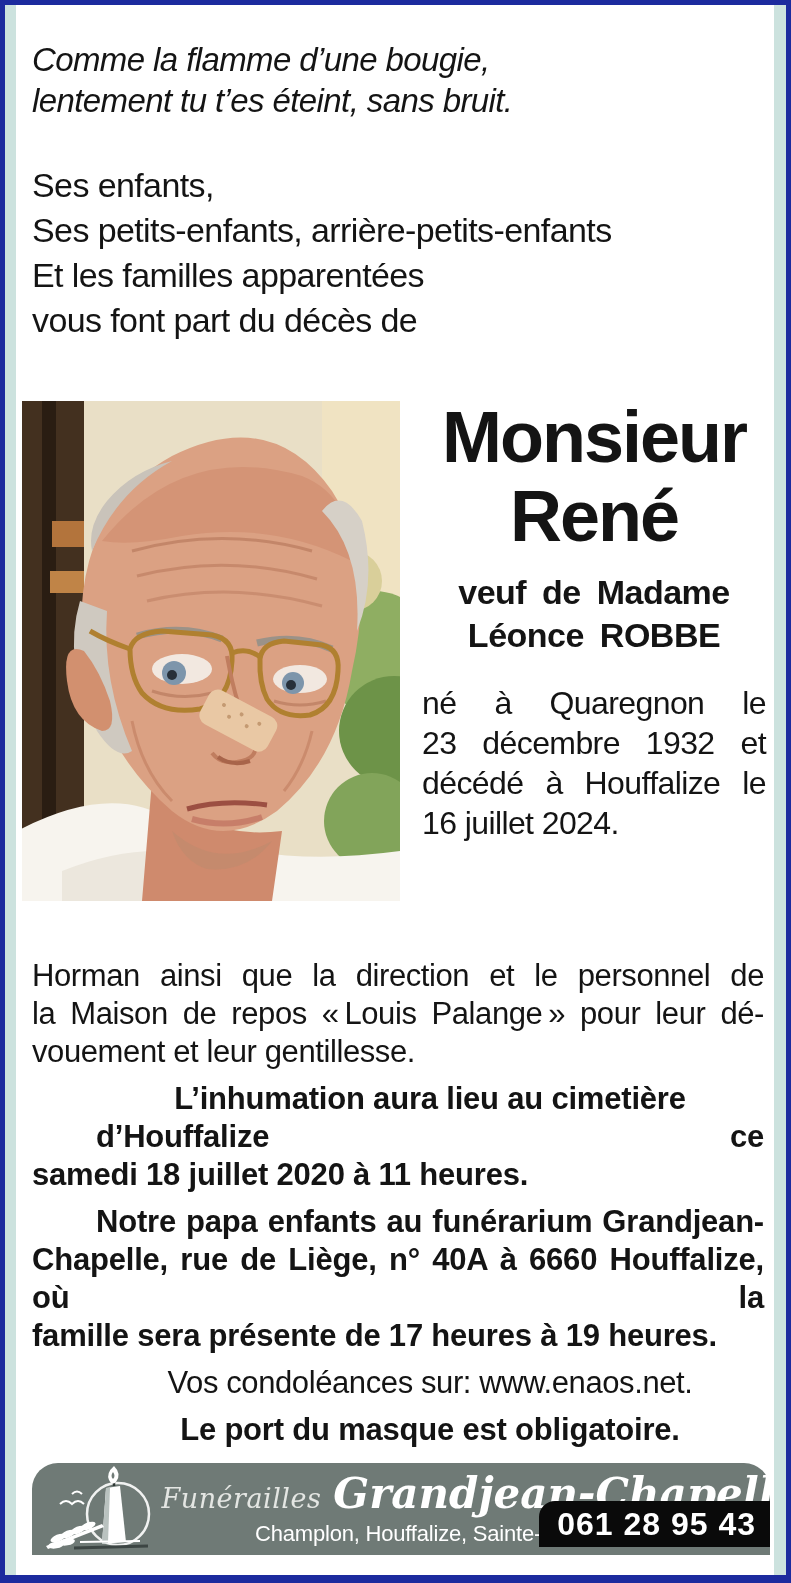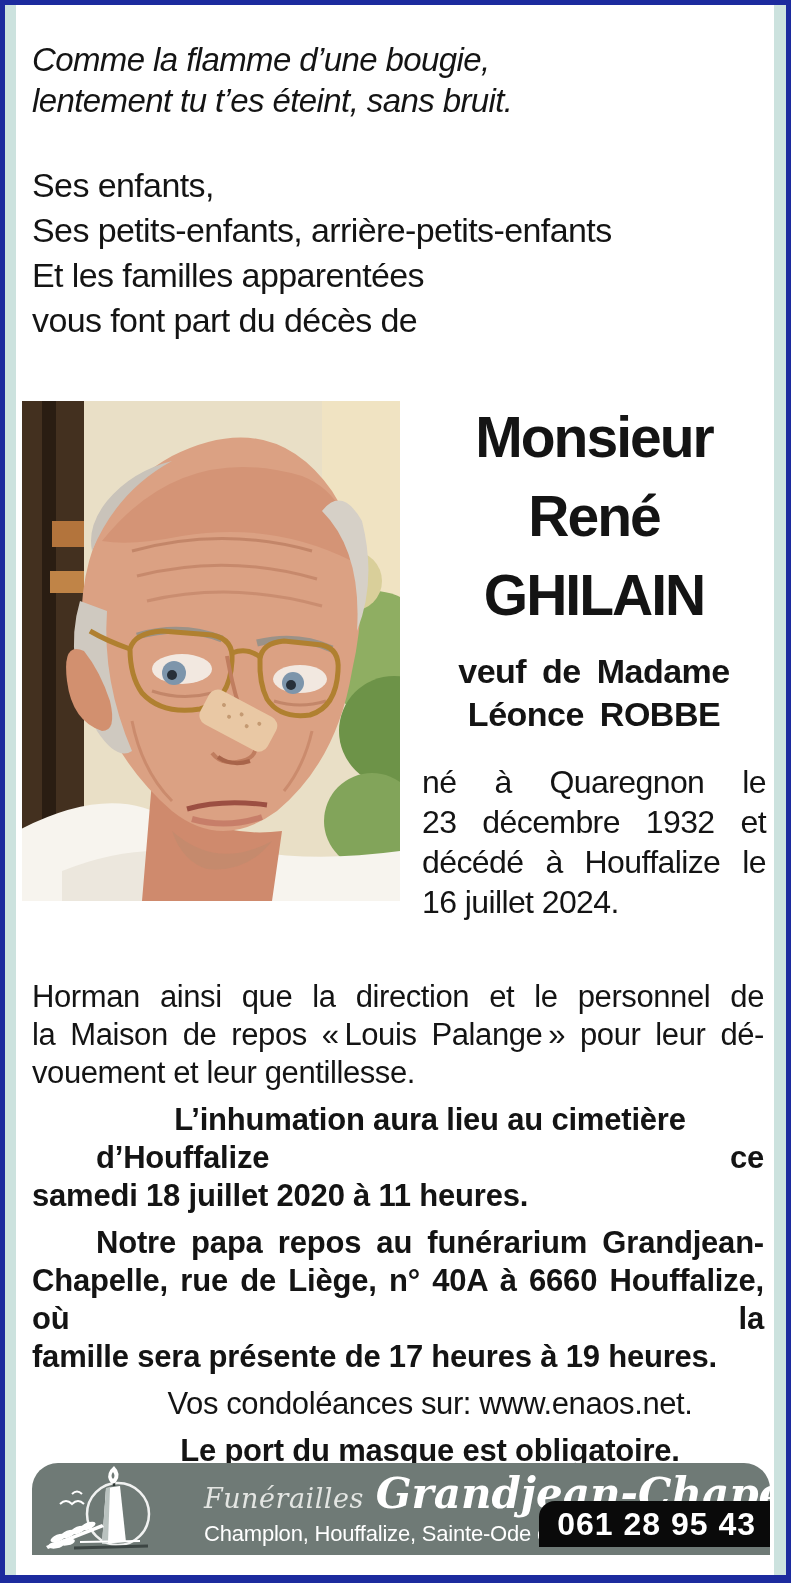--- a/index.html
+++ b/index.html
@@ -10,39 +10,39 @@
   .mint.left{left:0;width:11px;}
   .mint.right{right:0;width:12px;}
   .content{position:absolute;left:11px;right:12px;top:0;bottom:0;padding:0 6px;overflow:hidden;box-sizing:border-box;}
 
   .quote{margin:34px 4px 0 10px;font-style:italic;font-size:33px;line-height:41px;letter-spacing:-0.6px;}
   .family{margin:42px 4px 0 10px;font-size:34px;line-height:45px;letter-spacing:-0.6px;}
 
   .photo-row{display:flex;margin-top:58px;}
   .photo{flex:0 0 auto;width:378px;height:500px;display:block;}
   .right-col{flex:1 1 auto;padding-left:22px;padding-right:2px;min-width:0;}
-  .name{font-weight:bold;text-align:center;font-size:57px;line-height:85px;letter-spacing:-2px;margin-top:-6px;white-space:nowrap;}
+  .name{font-weight:bold;text-align:center;font-size:72px;line-height:85px;letter-spacing:-2px;margin-top:-6px;white-space:nowrap;}
   .veuf{font-weight:bold;text-align:center;font-size:34px;line-height:43px;margin-top:12px;word-spacing:7px;letter-spacing:-0.5px;}
   .dates{margin-top:26px;font-size:32px;line-height:40px;letter-spacing:-0.6px;}
 
   .jl{text-align:justify;text-align-last:justify;}
   .ll{text-align:left;}
   .ind{padding-left:64px;text-align:center;}
 
   .body-text{margin:56px 4px 0 10px;font-size:31px;line-height:38px;letter-spacing:-0.4px;}
   .para{margin-top:9px;}
   .para:first-child{margin-top:0;}
   .bold{font-weight:bold;letter-spacing:-0.2px;}
 
   .ref{margin:14px 6px 0 0;text-align:right;font-size:24px;letter-spacing:-0.5px;}
 
   .footer-bar{position:absolute;left:16px;right:4px;bottom:20px;height:92px;background:#6f7a76;
               border-radius:26px 26px 0 0;display:flex;align-items:center;}
   .logo{flex:0 0 auto;width:152px;height:90px;margin-left:4px;}
-  .brand{flex:1 1 auto;display:flex;flex-direction:column;justify-content:center;margin-left:16px;padding-bottom:2px;min-width:0;}
+  .brand{flex:1 1 auto;display:flex;flex-direction:column;justify-content:center;margin-left:5px;padding-bottom:2px;min-width:0;align-items:center;}
   .brand-line{display:flex;align-items:baseline;white-space:nowrap;}
   .brand-prefix{font-family:"DejaVu Serif","Liberation Serif",serif;font-style:italic;font-size:27px;color:#e4e6e3;letter-spacing:0.5px;}
   .brand-name{font-family:"DejaVu Serif","Liberation Serif",serif;font-style:italic;font-weight:bold;font-size:42px;color:#ffffff;
               margin-left:12px;letter-spacing:0px;}
   .locations{font-size:22px;color:#ffffff;margin-top:3px;letter-spacing:-0.2px;white-space:nowrap;}
   .phone-box{position:absolute;right:0;bottom:8px;height:46px;background:#0a0a0a;border-radius:16px 0 0 0;
              display:flex;align-items:center;padding:0 14px 0 18px;}
   .phone{color:#fff;font-weight:bold;font-size:32px;letter-spacing:1px;white-space:nowrap;}
 </style>
 </head>
@@ -133,21 +133,20 @@
 
         <path d="M 165 408 Q 200 398 245 404" stroke="#9c4f42" stroke-width="5" fill="none"></path>
         <path d="M 170 418 Q 205 428 240 416" stroke="#c27663" stroke-width="6" fill="none" opacity="0.8"></path>
 
         <path d="M 150 430 Q 195 470 250 440 Q 225 472 185 468 Q 160 460 150 430 Z" fill="#c08a6e" opacity="0.7"></path>
       </svg>
 
       <div class="right-col">
         <div class="name">Monsieur</div>
         <div class="name">René</div>
-        <div class="name">GHILAIN</div>
         <div class="veuf">veuf de Madame</div>
         <div class="veuf" style="margin-top:0;">Léonce ROBBE</div>
         <div class="dates">
           <div class="jl">né à Quaregnon le</div>
           <div class="jl">23 décembre 1932 et</div>
           <div class="jl">décédé à Houffalize le</div>
           <div class="ll">16 juillet 2024.</div>
         </div>
       </div>
     </div>
@@ -159,21 +158,21 @@
         <div class="jl">la Maison de repos « Louis Palange » pour leur dé-</div>
         <div class="ll">vouement et leur gentillesse.</div>
       </div>
 
       <div class="para bold">
         <div class="jl ind">L’inhumation aura lieu au cimetière d’Houffalize ce</div>
         <div class="ll">samedi 18 juillet 2020 à 11 heures.</div>
       </div>
 
       <div class="para bold">
-        <div class="jl ind">Notre papa repos au funérarium Grandjean-</div>
+        <div class="jl ind">Notre papa enfants au funérarium Grandjean-</div>
         <div class="jl">Chapelle, rue de Liège, n° 40A à 6660 Houffalize, où la</div>
         <div class="ll">famille sera présente de 17 heures à 19 heures.</div>
       </div>
 
       <div class="para">
         <div class="ll ind">Vos condoléances sur: www.enaos.net.</div>
       </div>
 
       <div class="para bold">
         <div class="ll ind">Le port du masque est obligatoire.</div>

